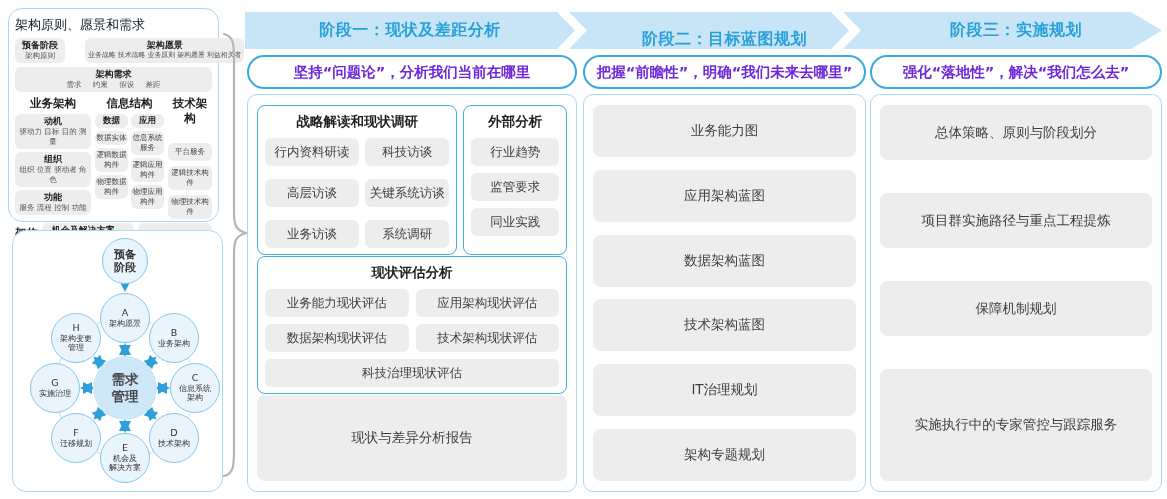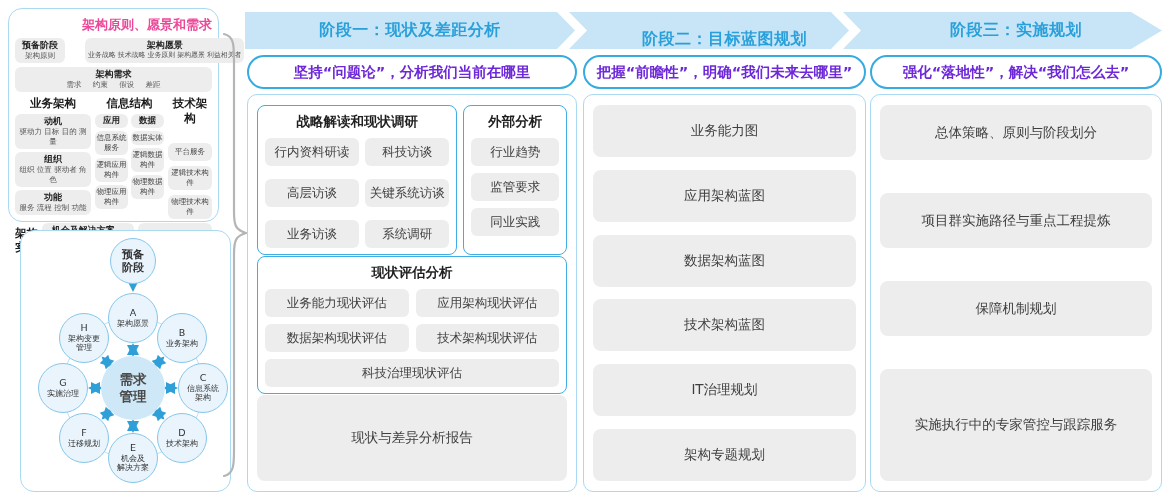--- a/index.html
+++ b/index.html
@@ -3,22 +3,22 @@
 <meta charset="utf-8">
 <style>
   html,body{margin:0;padding:0;background:#ffffff;}
   body{font-family:"DejaVu Sans","Liberation Sans",sans-serif;color:#3d3d3d;}
   .canvas{position:relative;width:1167px;height:499px;background:#fff;overflow:hidden;}
   .pre{white-space:pre-line;}
 
   
   .panel{position:absolute;background:#fff;border:1.5px solid #a9d9f3;border-radius:14px;box-sizing:border-box;}
   .panel-top{left:8px;top:8px;width:211px;height:214px;padding:5px 6px;}
-  .panel-bottom{left:20px;top:230px;width:211px;height:262px;}
-  .lp-title{font-weight:bold;font-size:13px;color:#ec4899;text-align:right;margin:2px 0 4px;}
+  .panel-bottom{left:12px;top:230px;width:211px;height:262px;}
+  .lp-title{font-weight:normal;font-size:13px;color:#0f172a;text-align:left;margin:2px 0 4px;}
   .gbox{background:#ededed;border-radius:6px;padding:2px 3px;text-align:center;box-sizing:border-box;}
   .gtitle{font-weight:bold;font-size:9px;color:#222;line-height:1.25;}
   .gsub{font-size:7.5px;color:#555;line-height:1.3;}
   .lp-row{display:flex;gap:20px;margin-bottom:4px;}
   .prep{width:50px;flex:none;}
   .vision{flex:1;}
   .vision .gsub{font-size:6.9px;white-space:nowrap;overflow:hidden;}
   .require{margin-bottom:4px;}
   .require .gsub{word-spacing:9px;}
   .lp-cols{display:flex;gap:4px;margin-bottom:4px;}
@@ -107,30 +107,30 @@
         </div>
         <div class="gbox">
           <div class="gtitle">功能</div>
           <div class="gsub">服务 流程 控制 功能</div>
         </div>
       </div>
       <div class="lp-col col-info">
         <div class="sec-title">信息结构</div>
         <div class="info-cols">
           <div class="info-col">
+            <div class="gbox hdr">数据</div>
+            <div class="gbox cell">数据实体</div>
+            <div class="gbox cell">逻辑数据构件</div>
+            <div class="gbox cell">物理数据构件</div>
+          </div>
+          <div class="info-col">
             <div class="gbox hdr">应用</div>
             <div class="gbox cell">信息系统服务</div>
             <div class="gbox cell">逻辑应用构件</div>
             <div class="gbox cell">物理应用构件</div>
-          </div>
-          <div class="info-col">
-            <div class="gbox hdr">数据</div>
-            <div class="gbox cell">数据实体</div>
-            <div class="gbox cell">逻辑数据构件</div>
-            <div class="gbox cell">物理数据构件</div>
           </div>
         </div>
       </div>
       <div class="lp-col col-tech">
         <div class="sec-title">技术架构</div>
         <div class="tech-items">
           <div class="gbox cell">平台服务</div>
           <div class="gbox cell">逻辑技术构件</div>
           <div class="gbox cell">物理技术构件</div>
         </div>

